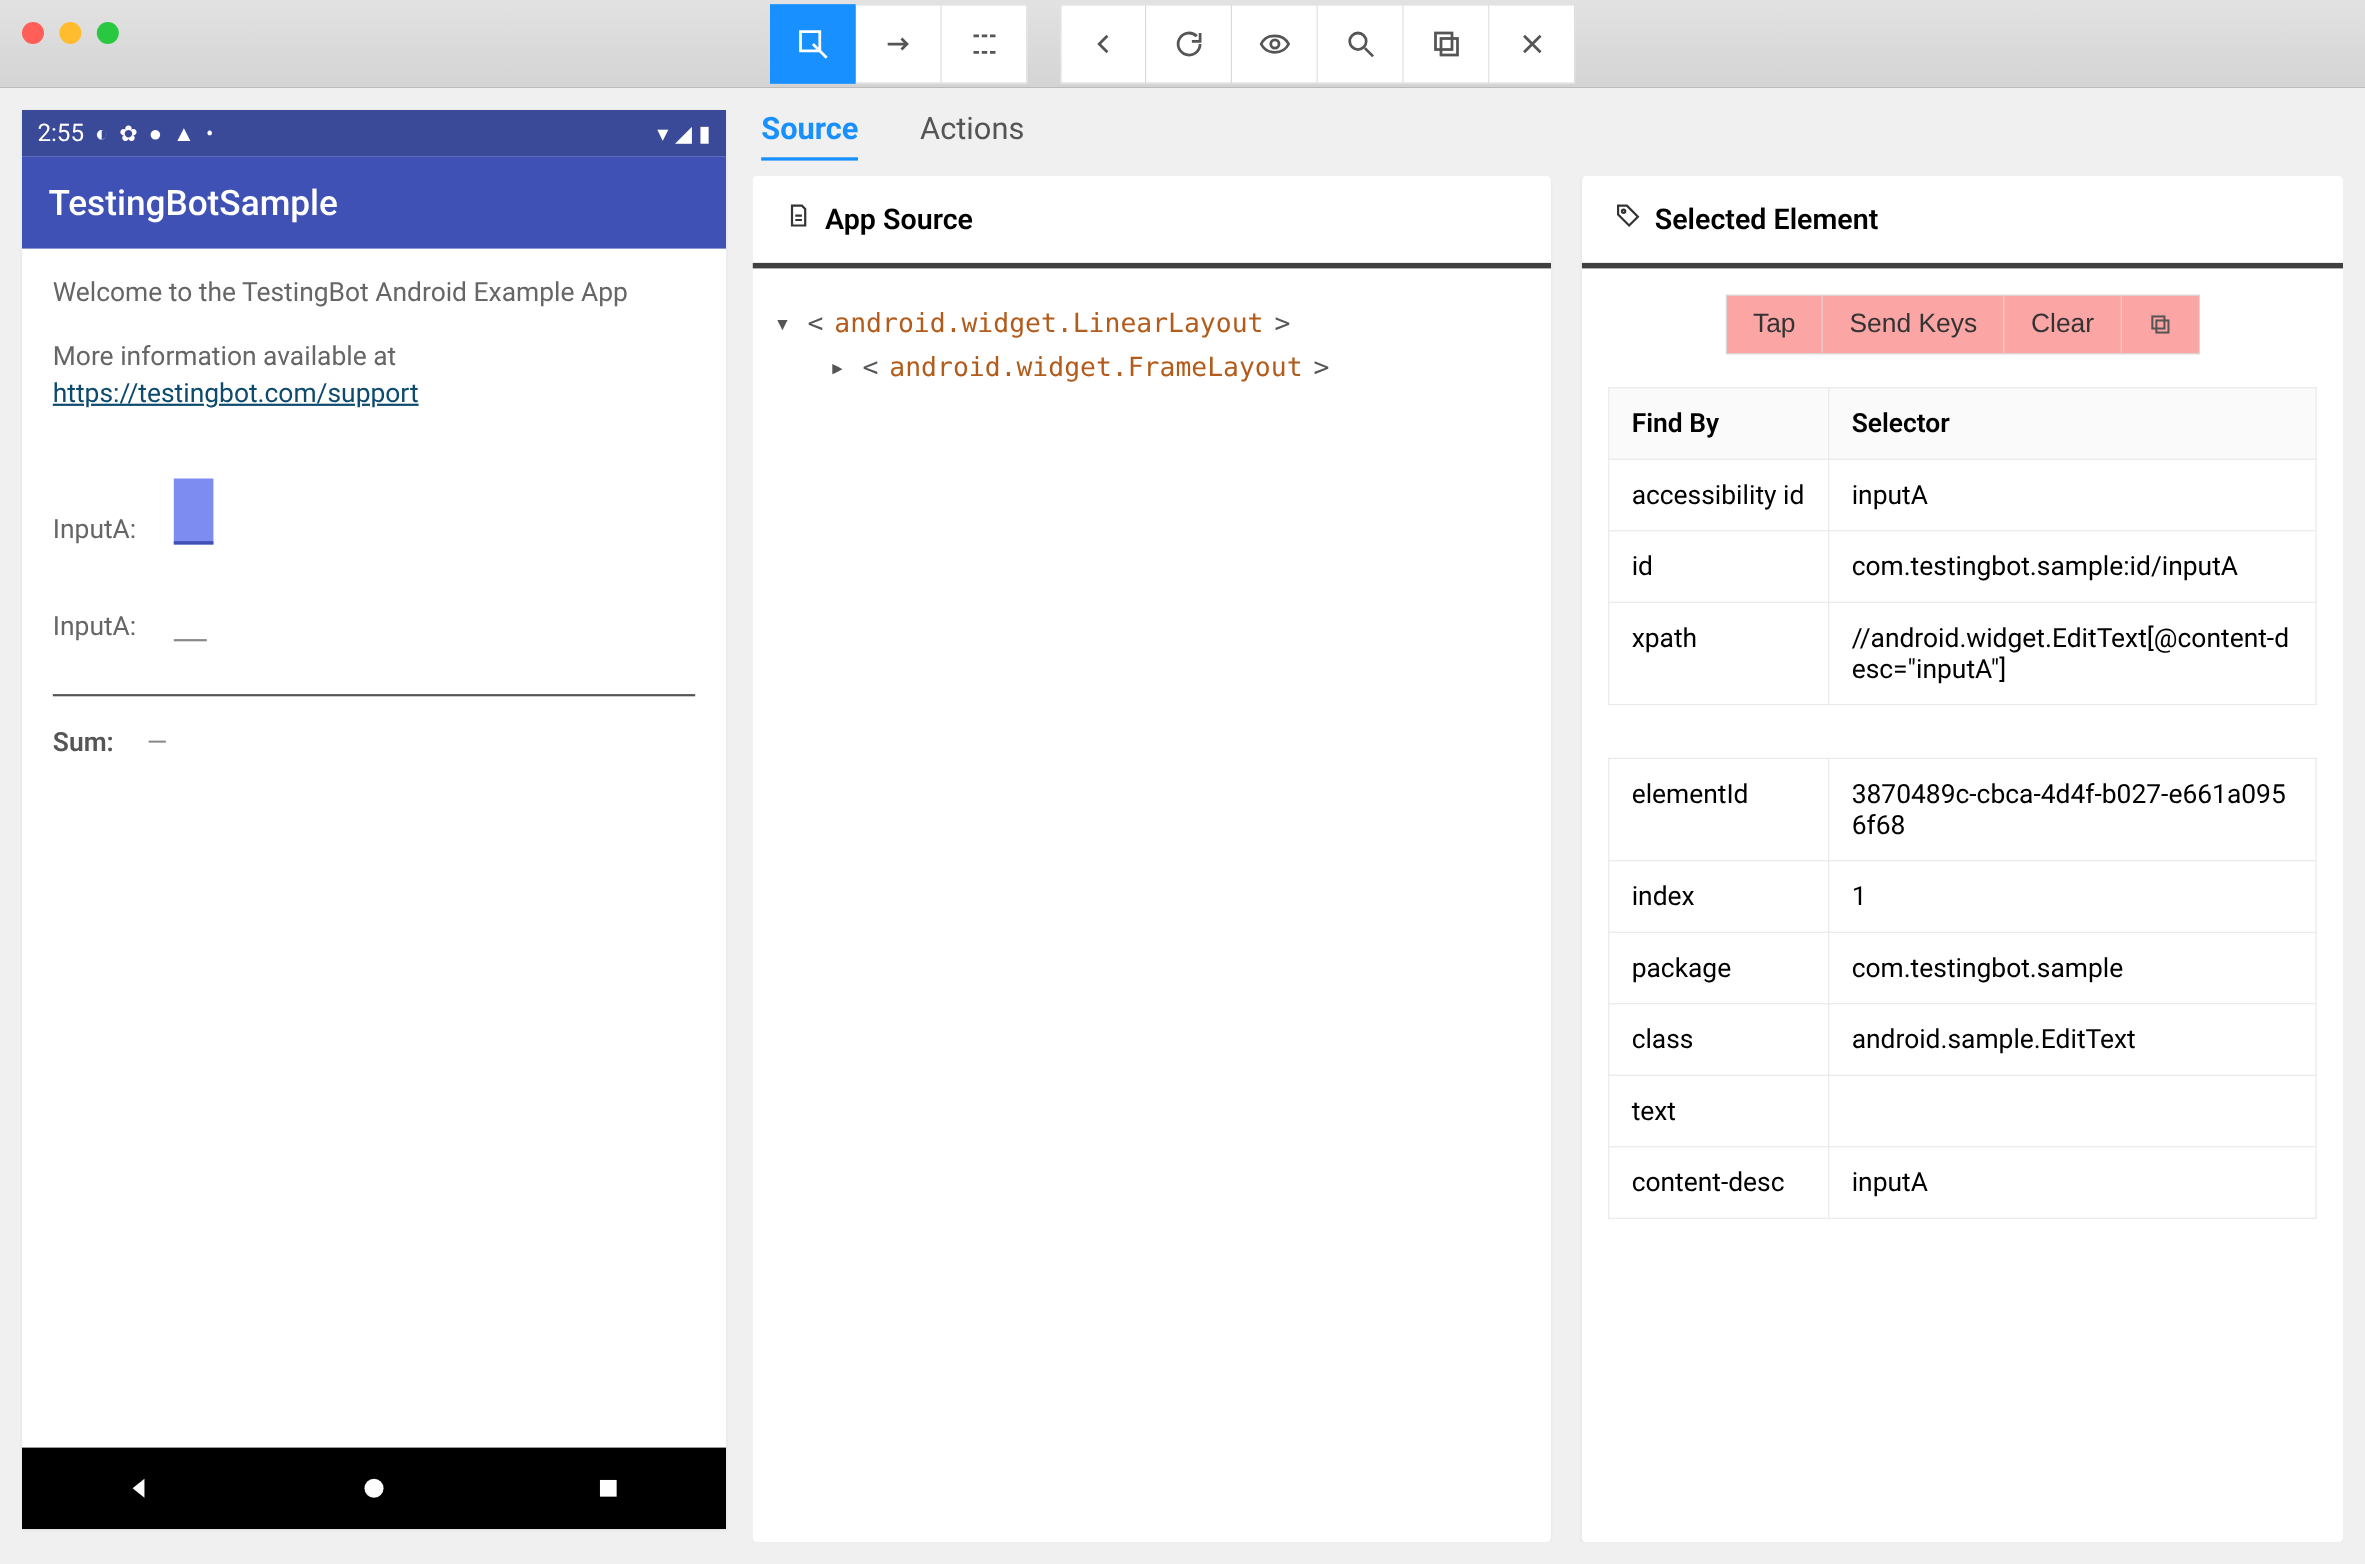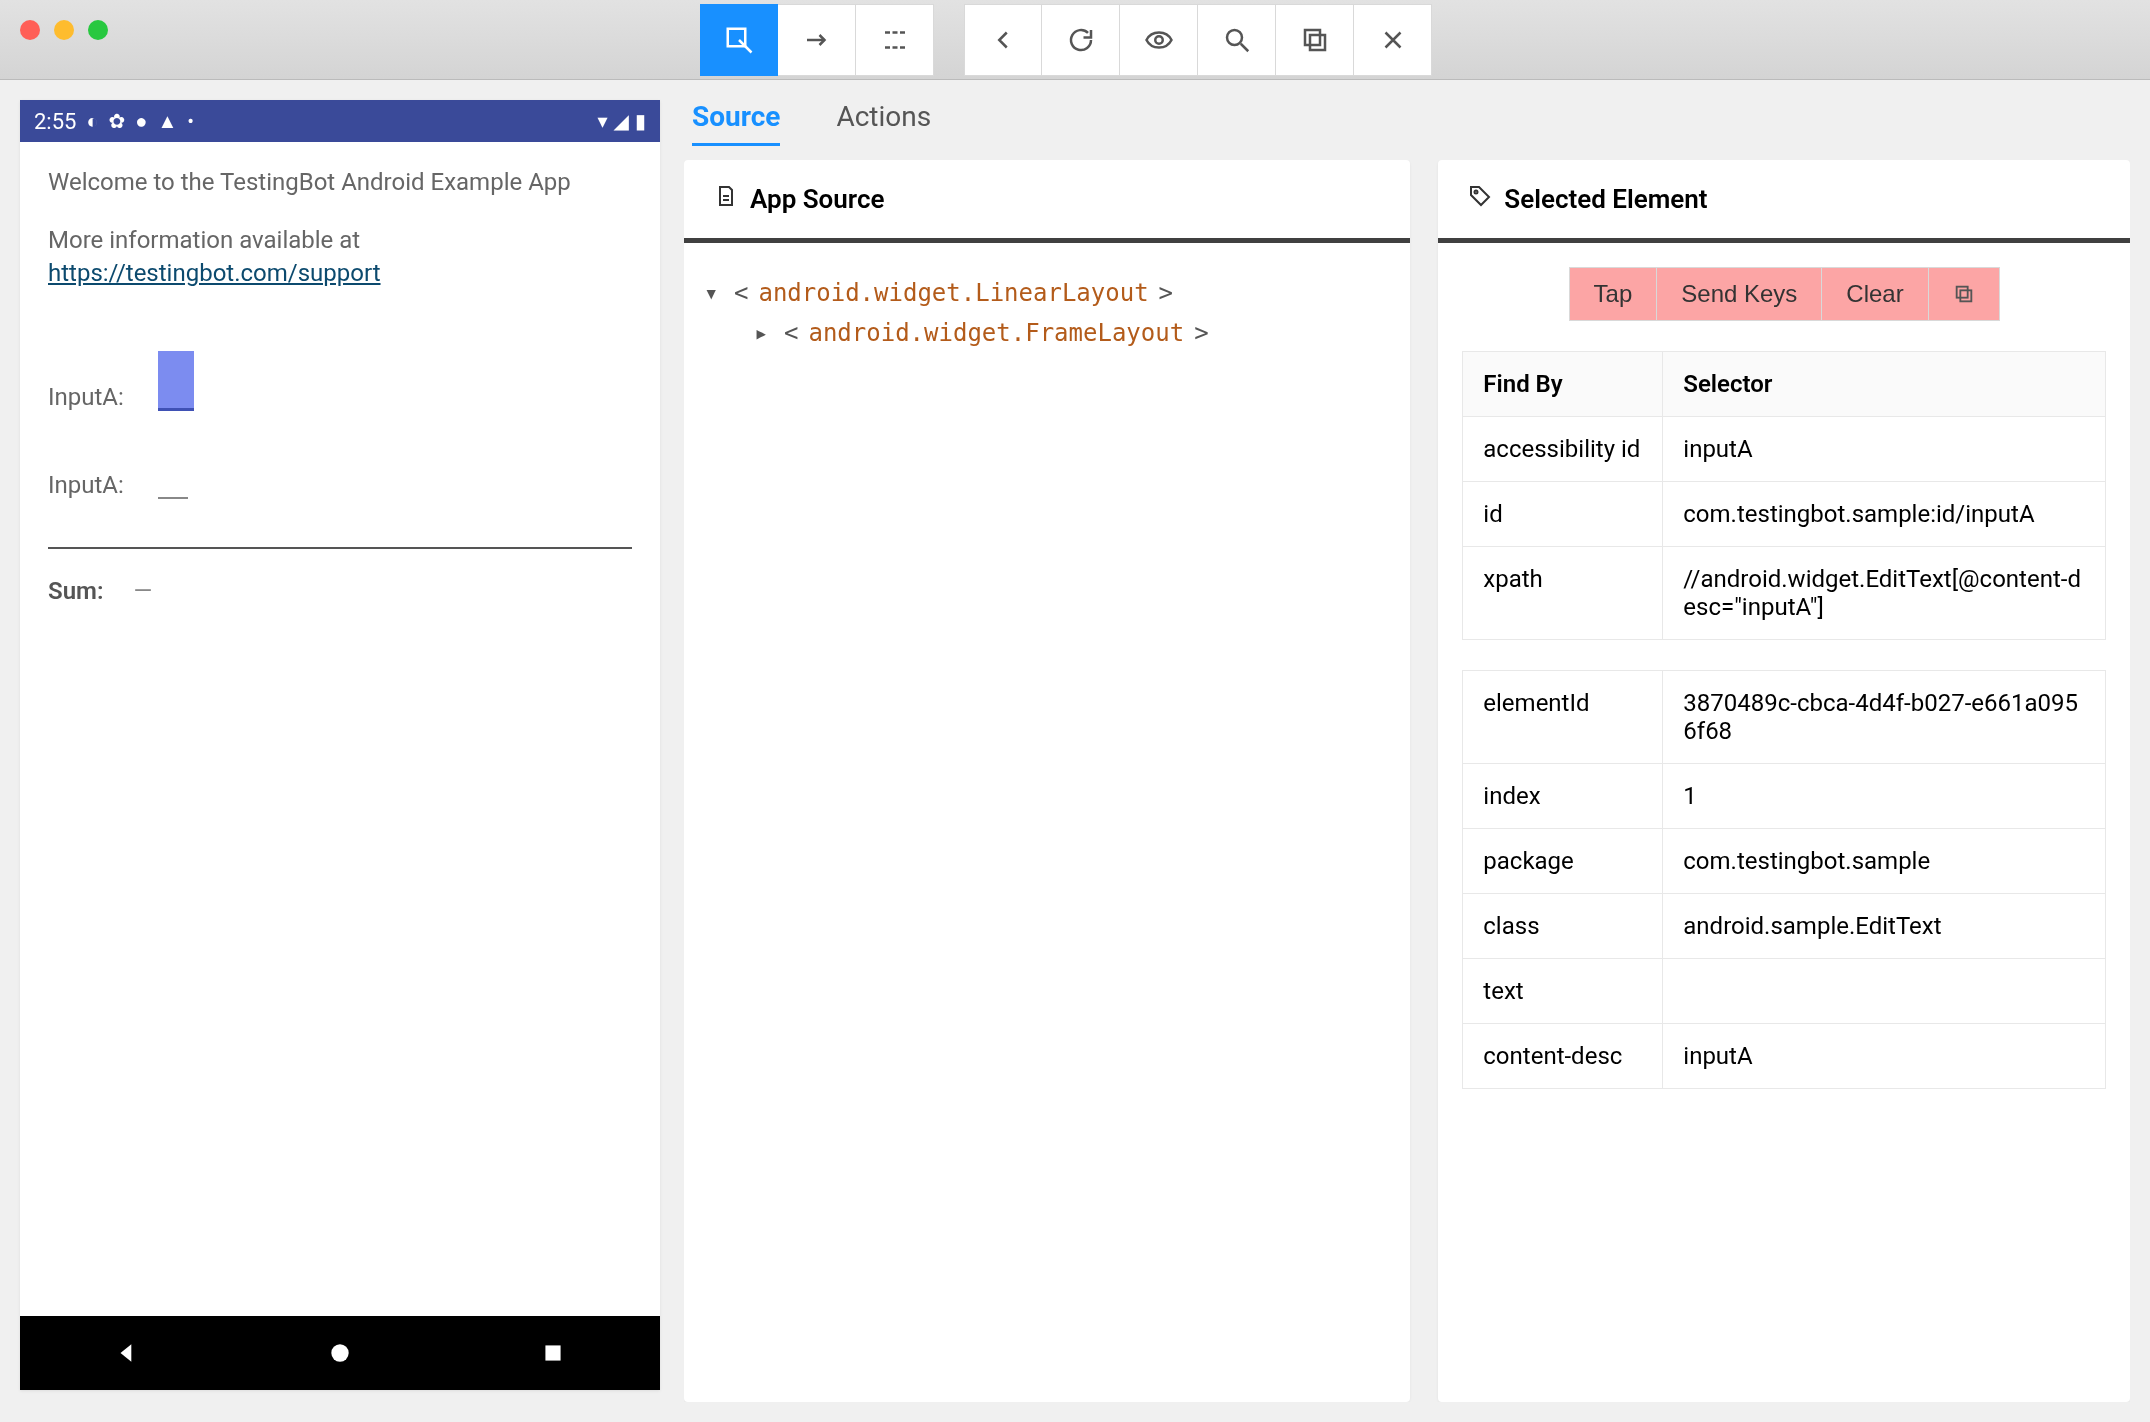--- a/index.html
+++ b/index.html
@@ -212,21 +212,21 @@
     cursor:pointer;
     height: 54px;
     display:flex; align-items:center;
   }
   .sel-actions button + button { border-left: none; }
 
   table.info {
     width: 100%;
     border-collapse: collapse;
     font-size: 24px;
-    margin-bottom: 30px;
+    margin-bottom: 48px;
   }
   table.info th {
     text-align:left;
     background:#fafafa;
     border:1px solid #e8e8e8;
     padding: 18px 20px;
     font-weight:600;
   }
   table.info td {
     border:1px solid #e8e8e8;
@@ -315,20 +315,23 @@
         <span class="status-ic">✿</span>
         <span class="status-ic">●</span>
         <span class="status-ic">▲</span>
         <span class="status-ic">•</span>
       </div>
       <div class="status-right">
         <span class="status-ic">▾</span>
         <span class="status-ic">◢</span>
         <span class="status-ic">▮</span>
       </div>
+    </div>
+    <div class="app-bar">
+      <span>TestingBotSample</span>
     </div>
     <div class="app-body">
       <p>Welcome to the TestingBot Android Example App</p>
       <p>
         <span>More information available at </span><a>https://testingbot.com/support</a>
       </p>
       <div class="form-area">
         <div class="form-row">
           <span class="lbl">InputA:</span>
           <span class="inputA-field"></span>

